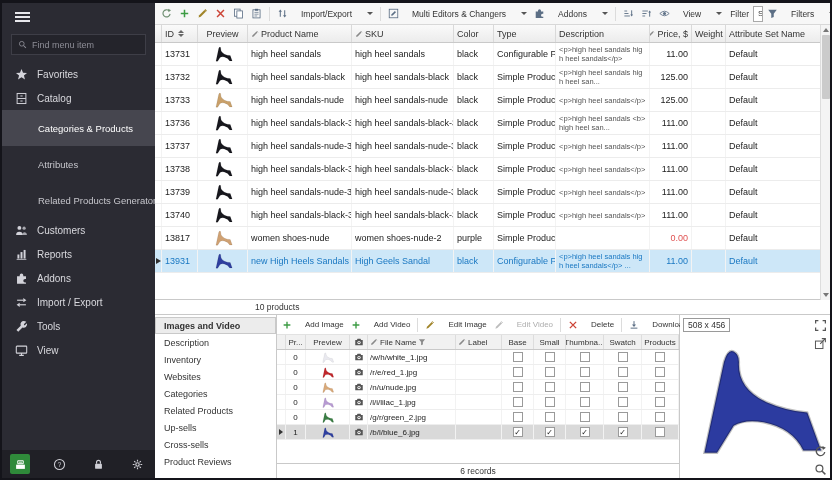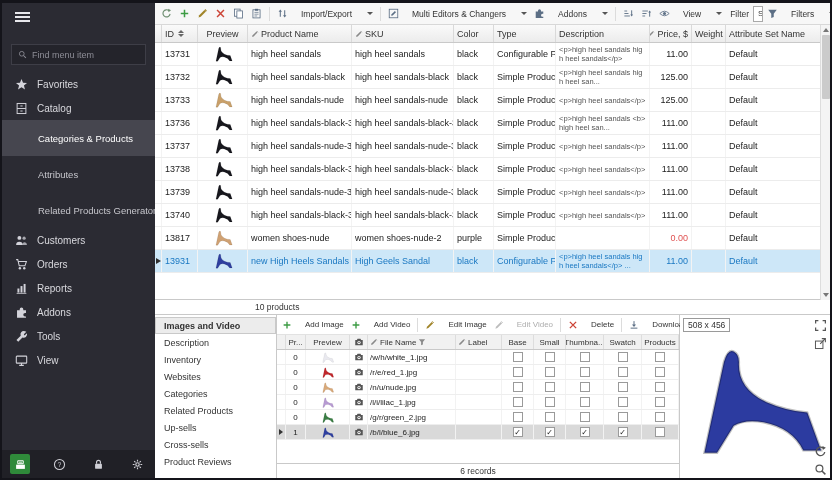--- a/index.html
+++ b/index.html
@@ -5,21 +5,21 @@
   *{margin:0;padding:0;box-sizing:border-box}
   html,body{width:832px;height:480px;overflow:hidden;background:#fff;
     font-family:"Liberation Sans",sans-serif;color:#222}
   .window{width:832px;height:480px;border:2px solid #14141a;border-top-width:3px;
     display:flex;background:#fff;overflow:hidden}
 
   
   .sidebar{width:153px;flex-shrink:0;background:#2b2b33;color:#d9d9de;display:flex;flex-direction:column}
   .burger{height:28px;display:flex;flex-direction:column;justify-content:center;gap:2px;padding-left:13px;cursor:pointer}
   .burger b{display:block;width:15px;height:2px;background:#e8e8ec}
-  .search{margin:13px 9px 7px;height:21px;display:flex;align-items:center;gap:5px;
+  .search{margin:3px 9px 7px;height:21px;display:flex;align-items:center;gap:5px;
     background:#24242b;border:1px solid #3e3e47;padding:0 6px}
   .search svg{width:9px;height:9px;color:#8d8d96;flex-shrink:0}
   .search input{flex:1;min-width:0;background:transparent;border:0;outline:0;color:#c3c3c9;font-size:9px}
   .search input::placeholder{color:#8d8d96}
   .mi{height:24px;display:flex;align-items:center;gap:9px;padding-left:13px;font-size:10px;cursor:pointer;white-space:nowrap}
   .mi svg{width:13px;height:13px;color:#d3d3da;flex-shrink:0}
   .mi.sub{height:36px;padding-left:36px;font-size:9.5px;color:#c6c6cc}
   .mi.sel{background:#46464f;color:#fff}
   .sidebar-bottom{margin-top:auto;height:28px;background:#202026;display:flex;align-items:center;
     justify-content:space-between;padding:0 8px}
@@ -306,35 +306,35 @@
           <span>Related Products Generator</span>
         </div>
       <div class="mi">
           <svg>
             <use href="#i-people"></use>
           </svg>
           <span>Customers</span>
         </div>
       <div class="mi">
           <svg>
-            <use href="#i-cart"></use>
-          </svg>
-          <span>Orders</span>
+            <use href="#i-chart"></use>
+          </svg>
+          <span>Reports</span>
         </div>
       <div class="mi">
           <svg>
-            <use href="#i-chart"></use>
-          </svg>
-          <span>Reports</span>
+            <use href="#i-puzzle"></use>
+          </svg>
+          <span>Addons</span>
         </div>
       <div class="mi">
           <svg>
-            <use href="#i-puzzle"></use>
-          </svg>
-          <span>Addons</span>
+            <use href="#i-arrlr"></use>
+          </svg>
+          <span>Import / Export</span>
         </div>
       <div class="mi">
           <svg>
             <use href="#i-wrench"></use>
           </svg>
           <span>Tools</span>
         </div>
       <div class="mi">
           <svg>
             <use href="#i-monitor"></use>

